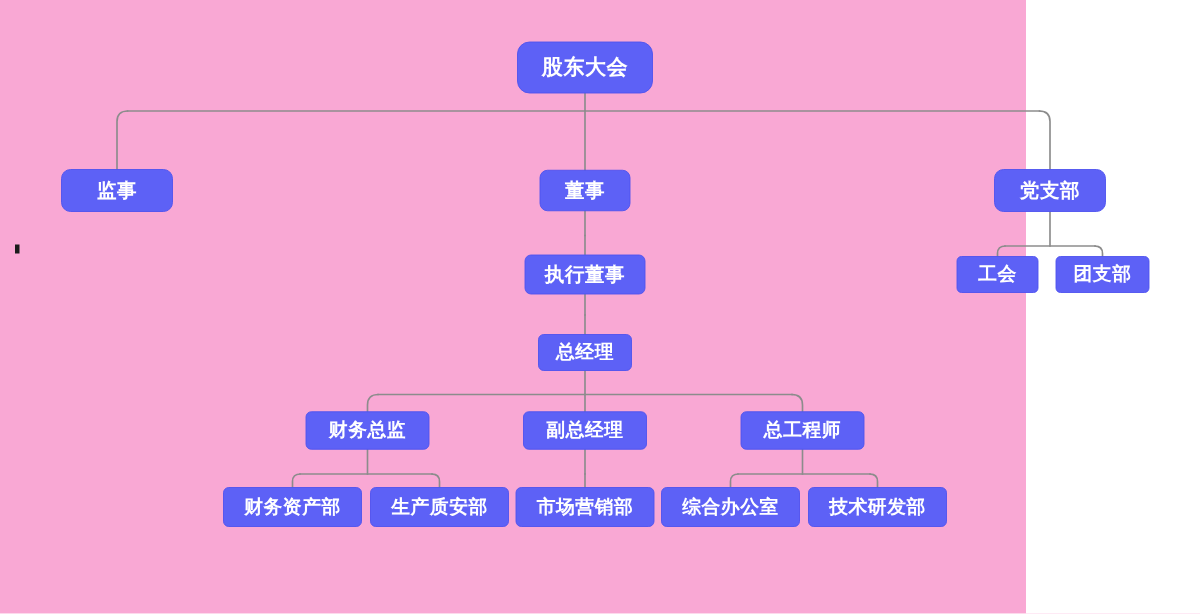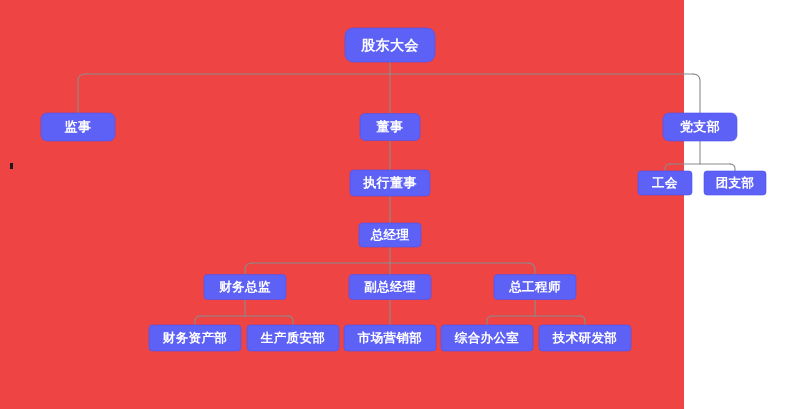--- a/index.html
+++ b/index.html
@@ -11,21 +11,21 @@
   body {
     width: 800px;
     height: 409px;
     overflow: hidden;
     font-family: "DejaVu Sans", "Liberation Sans", sans-serif;
   }
   #chart-root {
     position: relative;
     width: 684px;
     height: 409px;
-    background: #ef4444;
+    background: #f9a8d4;
   }
   #org-svg {
     position: absolute;
     left: 0;
     top: 0;
     width: 800px;
     height: 409px;
     display: block;
   }
   .conn {

